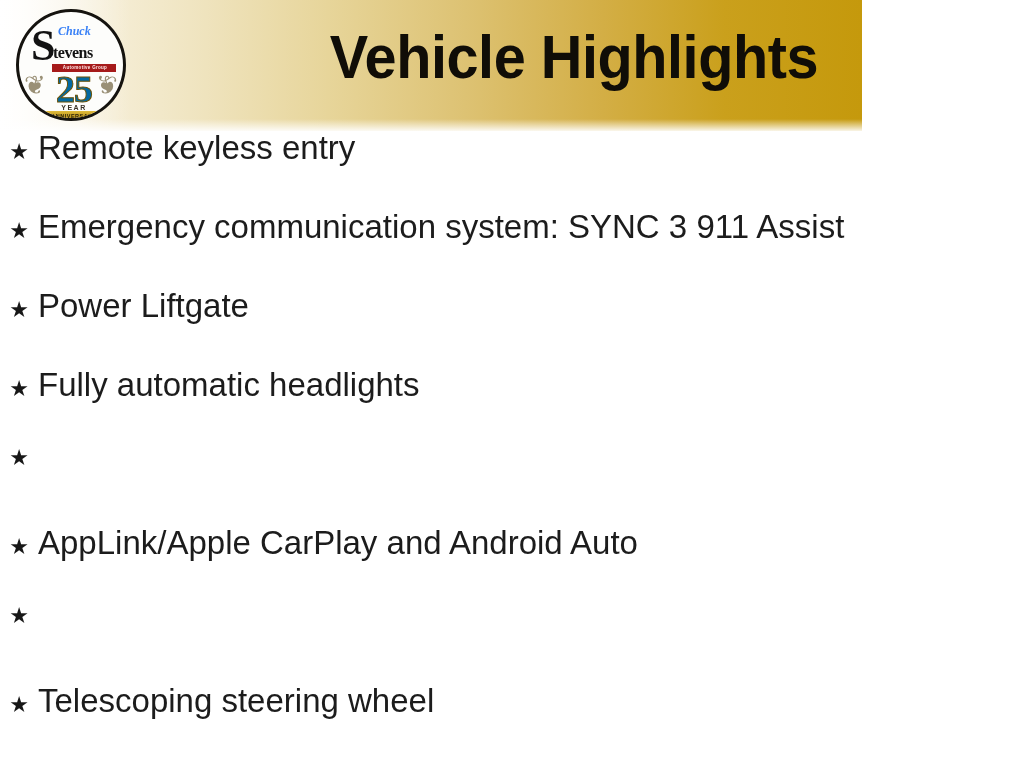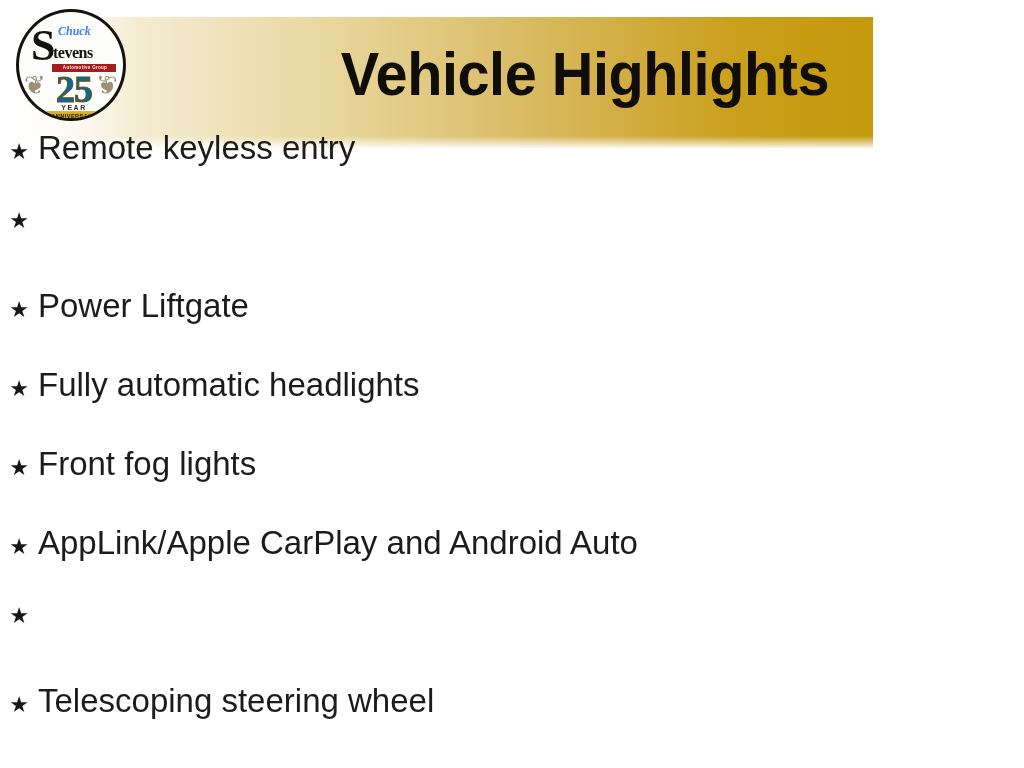--- a/index.html
+++ b/index.html
@@ -21,34 +21,33 @@
     position: relative;
     width: 1024px;
     height: 768px;
     background: #ffffff;
   }
 
   
   .header {
     position: absolute;
     left: 0;
-    top: 17px;
+    top: 0;
     width: 862px;
     height: 131px;
     background: linear-gradient(to right,
         #fdfbf4 0px,
         #f7f0dc 10%,
         #f0e5c2 22%,
         #e7d59a 38%,
         #ddc273 54%,
         #d3ae45 70%,
         #caa01c 84%,
         #c5990c 100%);
     overflow: hidden;
-    margin-left: 11px;
   }
   .header-fade-left {
     position: absolute;
     left: 0;
     top: 0;
     width: 130px;
     height: 131px;
     background: linear-gradient(to right, #ffffff 0%, rgba(255,255,255,0.55) 45%, rgba(255,255,255,0) 100%);
     pointer-events: none;
   }
@@ -275,35 +274,35 @@
 
   <div class="bullets">
 
     <div class="bullet-row">
       <span class="bullet-star">★</span>
       <span class="bullet-text">Remote keyless entry</span>
     </div>
 
     <div class="bullet-row">
       <span class="bullet-star">★</span>
+      <span class="bullet-text">Emergency communication system: SYNC 3 911 Assist</span>
     </div>
 
     <div class="bullet-row">
       <span class="bullet-star">★</span>
       <span class="bullet-text">Power Liftgate</span>
     </div>
 
     <div class="bullet-row">
       <span class="bullet-star">★</span>
       <span class="bullet-text">Fully automatic headlights</span>
     </div>
 
     <div class="bullet-row">
       <span class="bullet-star">★</span>
-      <span class="bullet-text">Front fog lights</span>
     </div>
 
     <div class="bullet-row">
       <span class="bullet-star">★</span>
       <span class="bullet-text">AppLink/Apple CarPlay and Android Auto</span>
     </div>
 
     <div class="bullet-row">
       <span class="bullet-star">★</span>
     </div>

